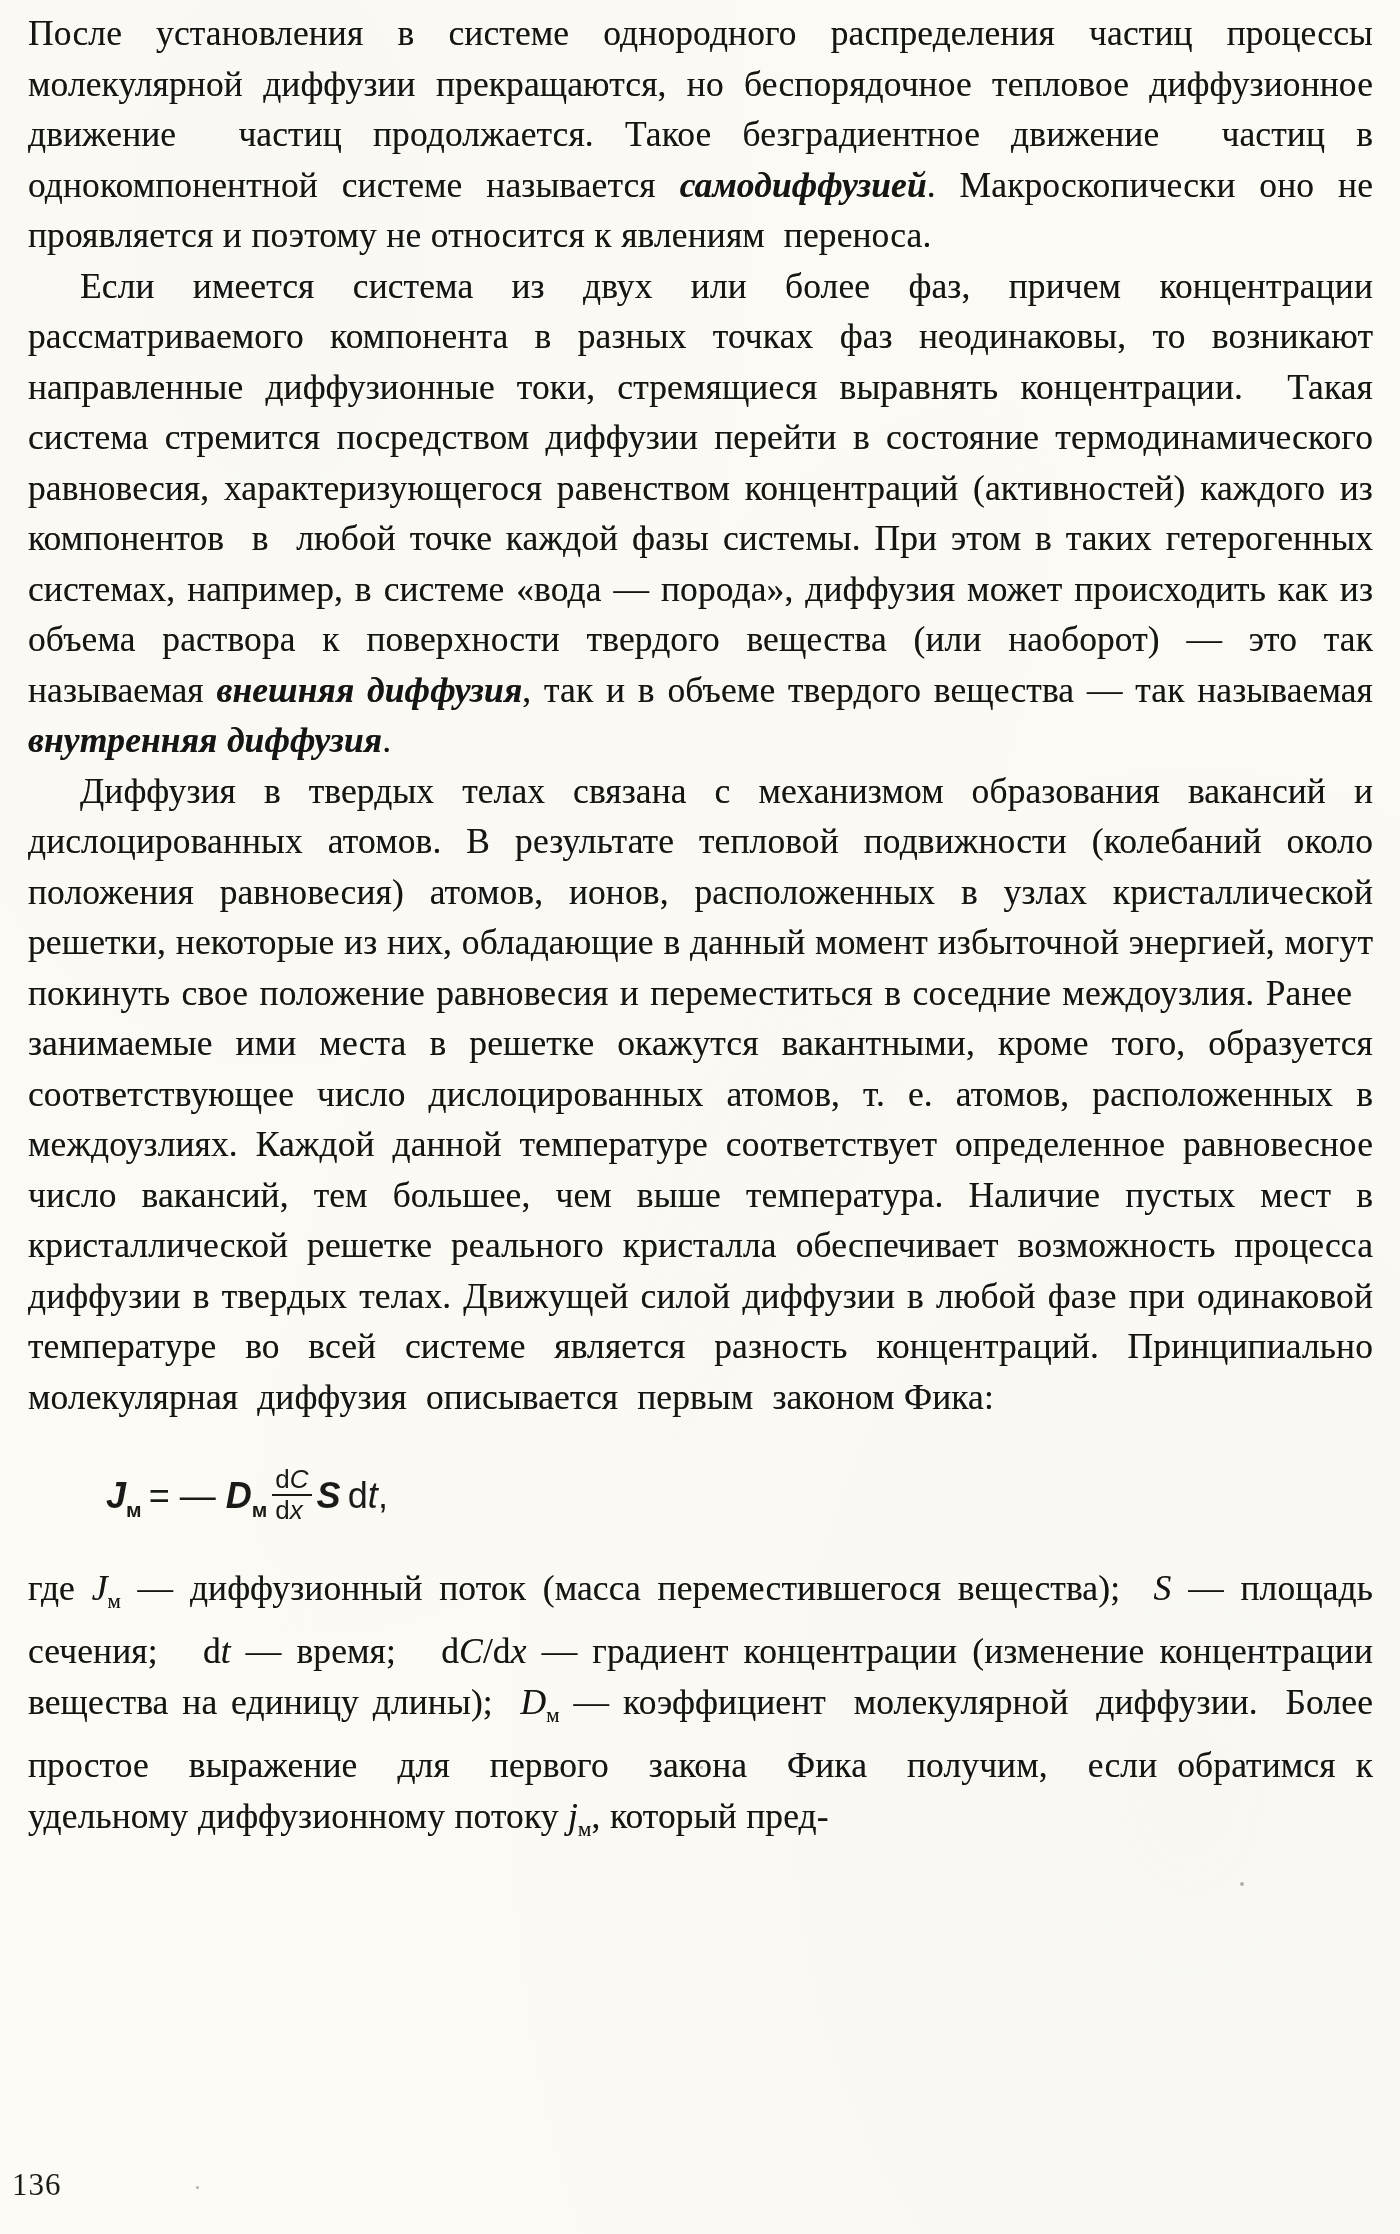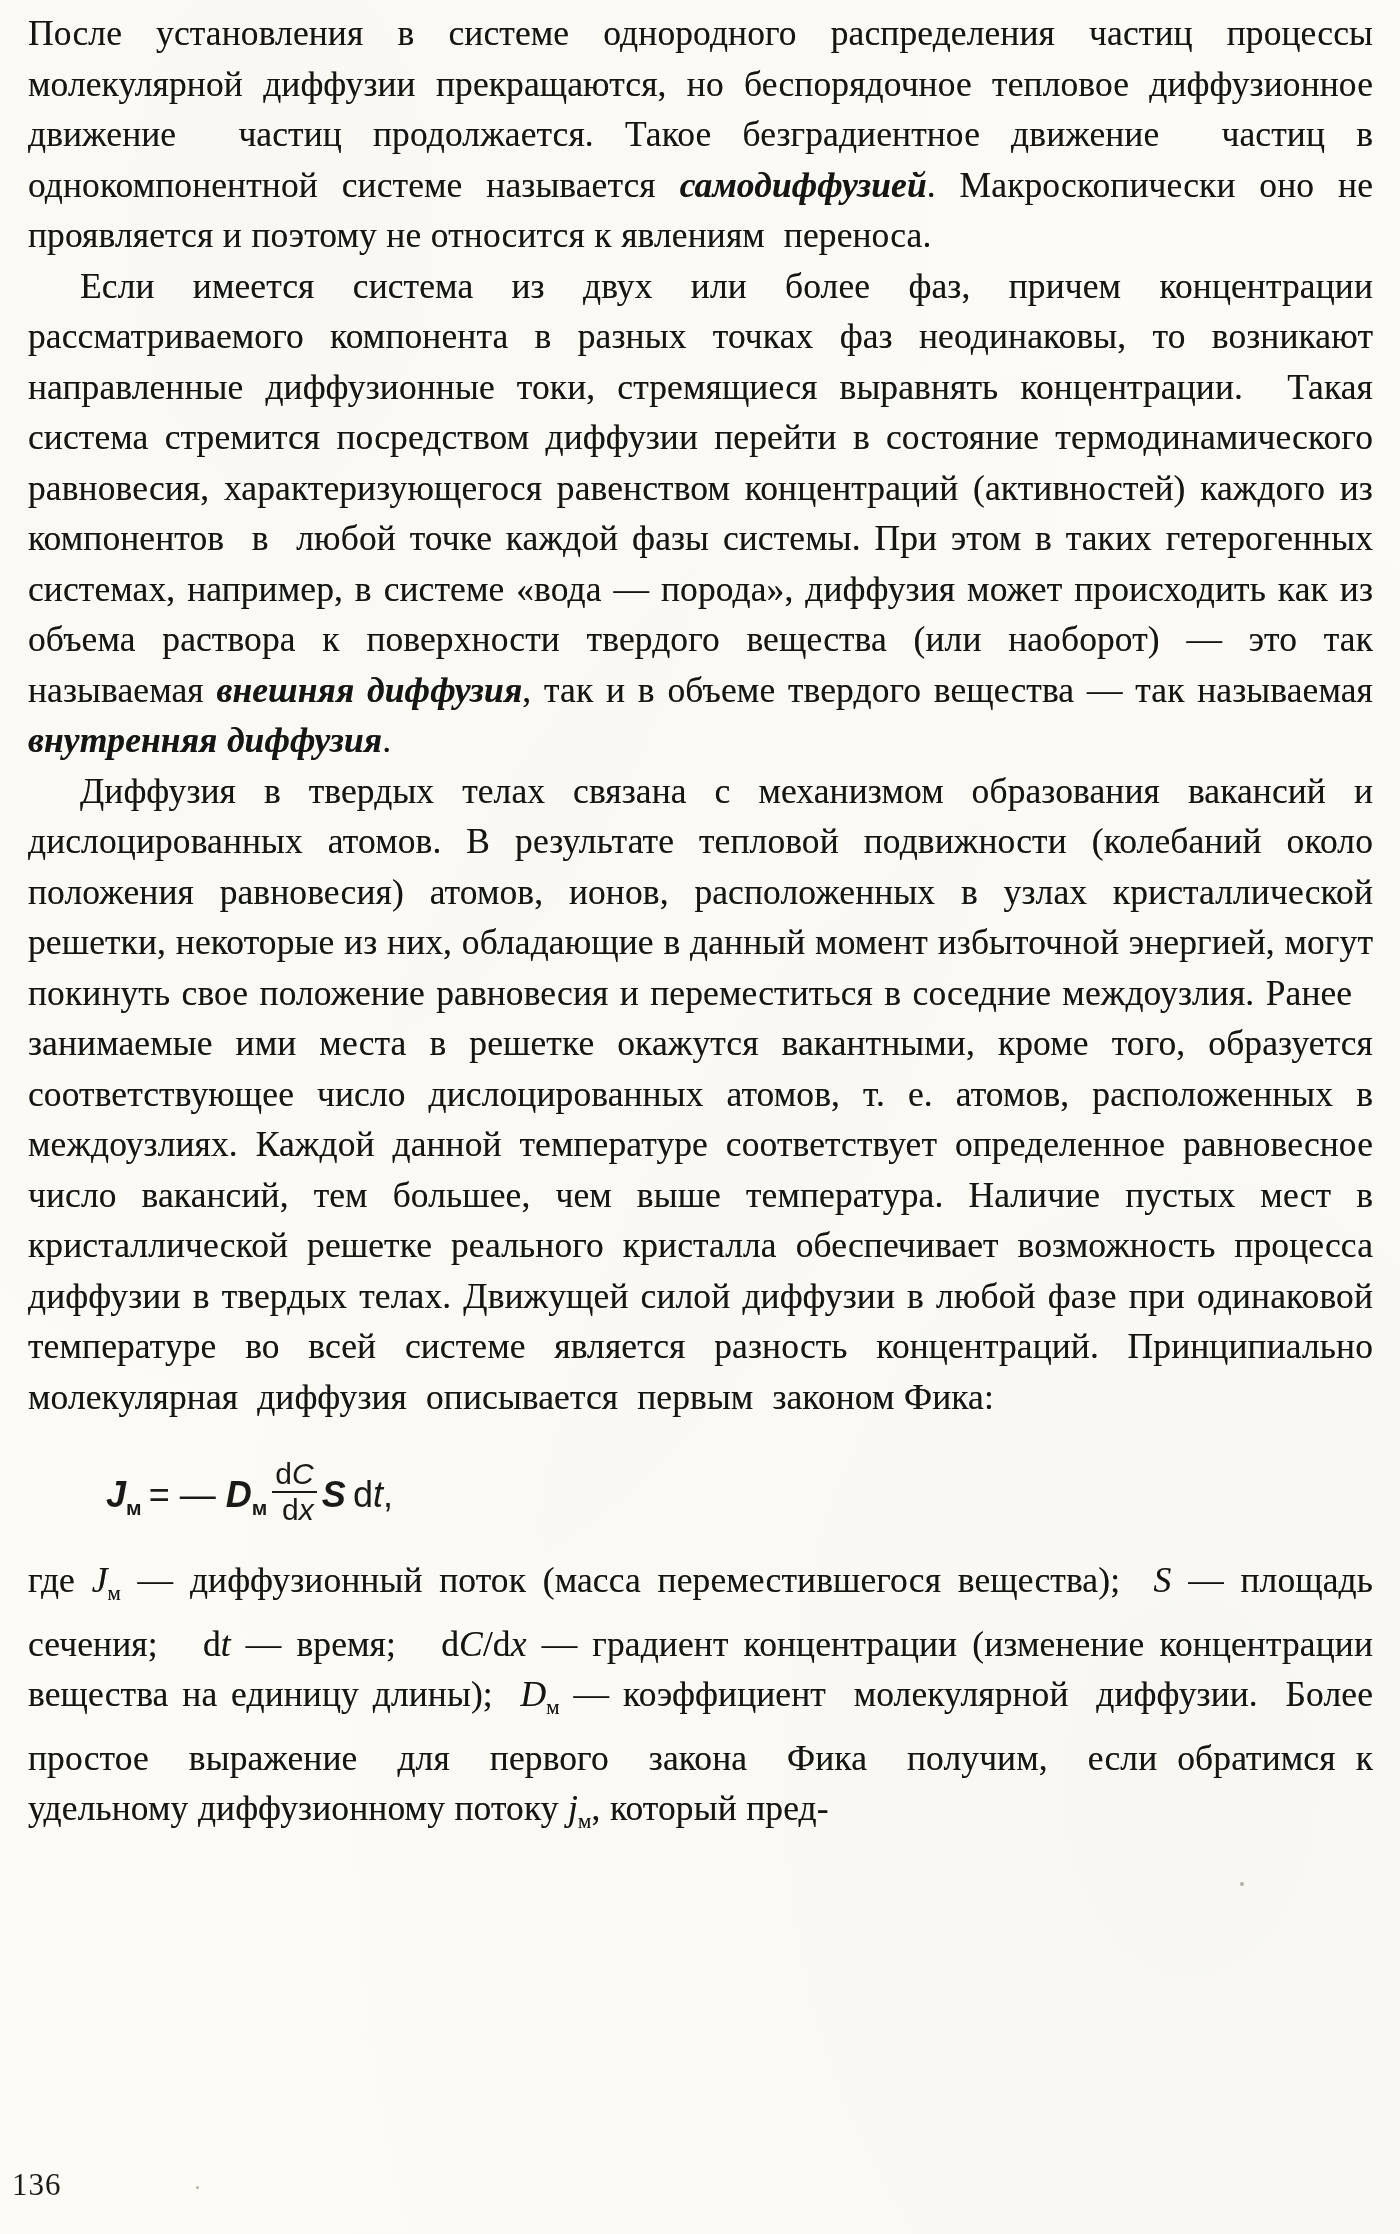--- a/index.html
+++ b/index.html
@@ -67,23 +67,23 @@
   }
   .sub {
     font-size: 21px;
     vertical-align: sub;
     font-style: normal;
     font-weight: bold;
   }
   .frac {
     display: inline-block;
     vertical-align: -0.42em;
-    text-align: right;
-    margin: 0 5px;
-    font-size: 30px;
+    text-align: left;
+    margin: 8px 5px;
+    font-size: 26px;
     line-height: 1.05;
   }
   .frac .num {
     display: block;
     padding: 0 3px 1px 3px;
     border-bottom: 2px solid #1a1a18;
   }
   .frac .den {
     display: block;
     padding: 1px 3px 0 3px;

